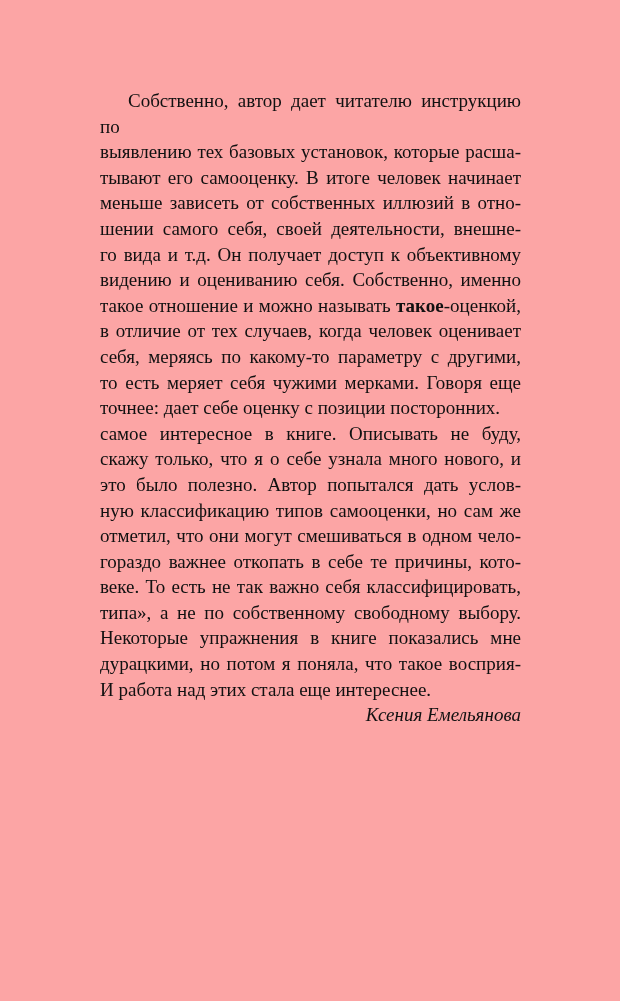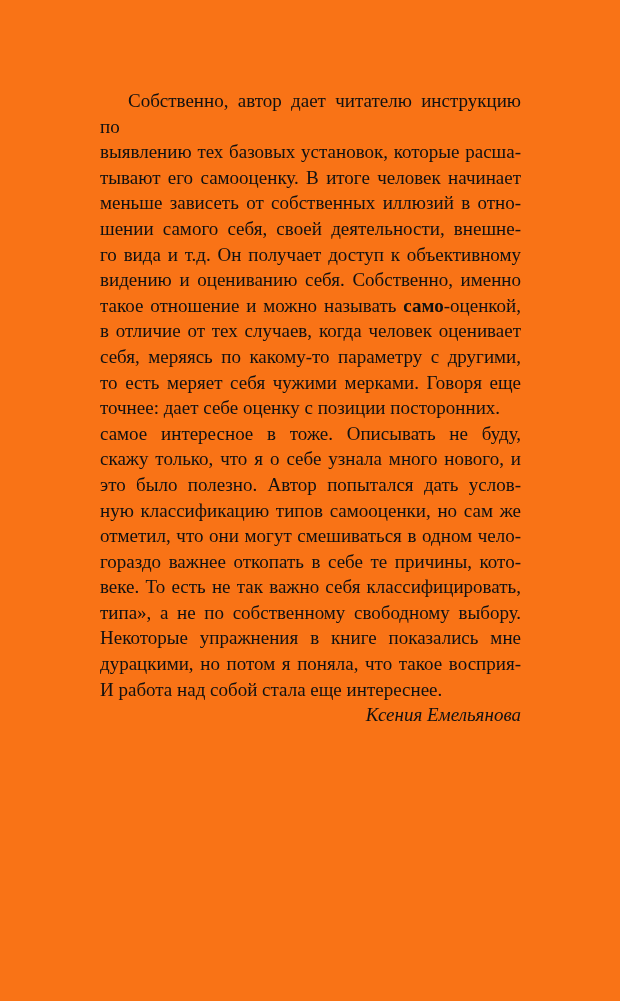--- a/index.html
+++ b/index.html
@@ -4,21 +4,21 @@
 <style>
   html, body {
     margin: 0;
     padding: 0;
     background: #ffffff;
   }
   .page {
     position: relative;
     width: 620px;
     height: 1001px;
-    background: #f97316;
+    background: #fca5a5;
     box-sizing: border-box;
     padding: 88px 99px 16px 100px;
     font-family: "Liberation Serif", "DejaVu Serif", serif;
     font-size: 19px;
     line-height: 25.6px;
     color: #111111;
     overflow: hidden;
   }
   .line {
     white-space: normal;
@@ -46,31 +46,31 @@
 
 <div class="page">
   <div>
       <div class="line just indent"><span>Собственно, автор дает читателю инструкцию по</span></div>
       <div class="line just"><span>выявлению тех базовых установок, которые расша-</span></div>
       <div class="line just"><span>тывают его самооценку. В итоге человек начинает</span></div>
       <div class="line just"><span>меньше зависеть от собственных иллюзий в отно-</span></div>
       <div class="line just"><span>шении самого себя, своей деятельности, внешне-</span></div>
       <div class="line just"><span>го вида и т.д. Он получает доступ к объективному</span></div>
       <div class="line just"><span>видению и оцениванию себя. Собственно, именно</span></div>
-      <div class="line just"><span>такое отношение и можно называть </span><span class="bold">само</span><span>-оценкой,</span></div>
+      <div class="line just"><span>такое отношение и можно называть </span><span class="bold">такое</span><span>-оценкой,</span></div>
       <div class="line just"><span>в отличие от тех случаев, когда человек оценивает</span></div>
       <div class="line just"><span>себя, меряясь по какому-то параметру с другими,</span></div>
       <div class="line just"><span>то есть меряет себя чужими мерками. Говоря еще</span></div>
       <div class="line"><span>точнее: дает себе оценку с позиции посторонних.</span></div>
-      <div class="line just"><span>самое интересное в тоже. Описывать не буду,</span></div>
+      <div class="line just"><span>самое интересное в книге. Описывать не буду,</span></div>
       <div class="line just"><span>скажу только, что я о себе узнала много нового, и</span></div>
       <div class="line just"><span>это было полезно. Автор попытался дать услов-</span></div>
       <div class="line just"><span>ную классификацию типов самооценки, но сам же</span></div>
       <div class="line just"><span>отметил, что они могут смешиваться в одном чело-</span></div>
       <div class="line just"><span>гораздо важнее откопать в себе те причины, кото-</span></div>
       <div class="line just"><span>веке. То есть не так важно себя классифицировать,</span></div>
       <div class="line just"><span>типа», а не по собственному свободному выбору.</span></div>
       <div class="line just"><span>Некоторые упражнения в книге показались мне</span></div>
       <div class="line just"><span>дурацкими, но потом я поняла, что такое восприя-</span></div>
-      <div class="line"><span>И работа над собой стала еще интереснее.</span></div>
+      <div class="line"><span>И работа над этих стала еще интереснее.</span></div>
       <div class="line italic right"><span>Ксения Емельянова</span></div>
     </div>
 </div>
 
 </body></html>

